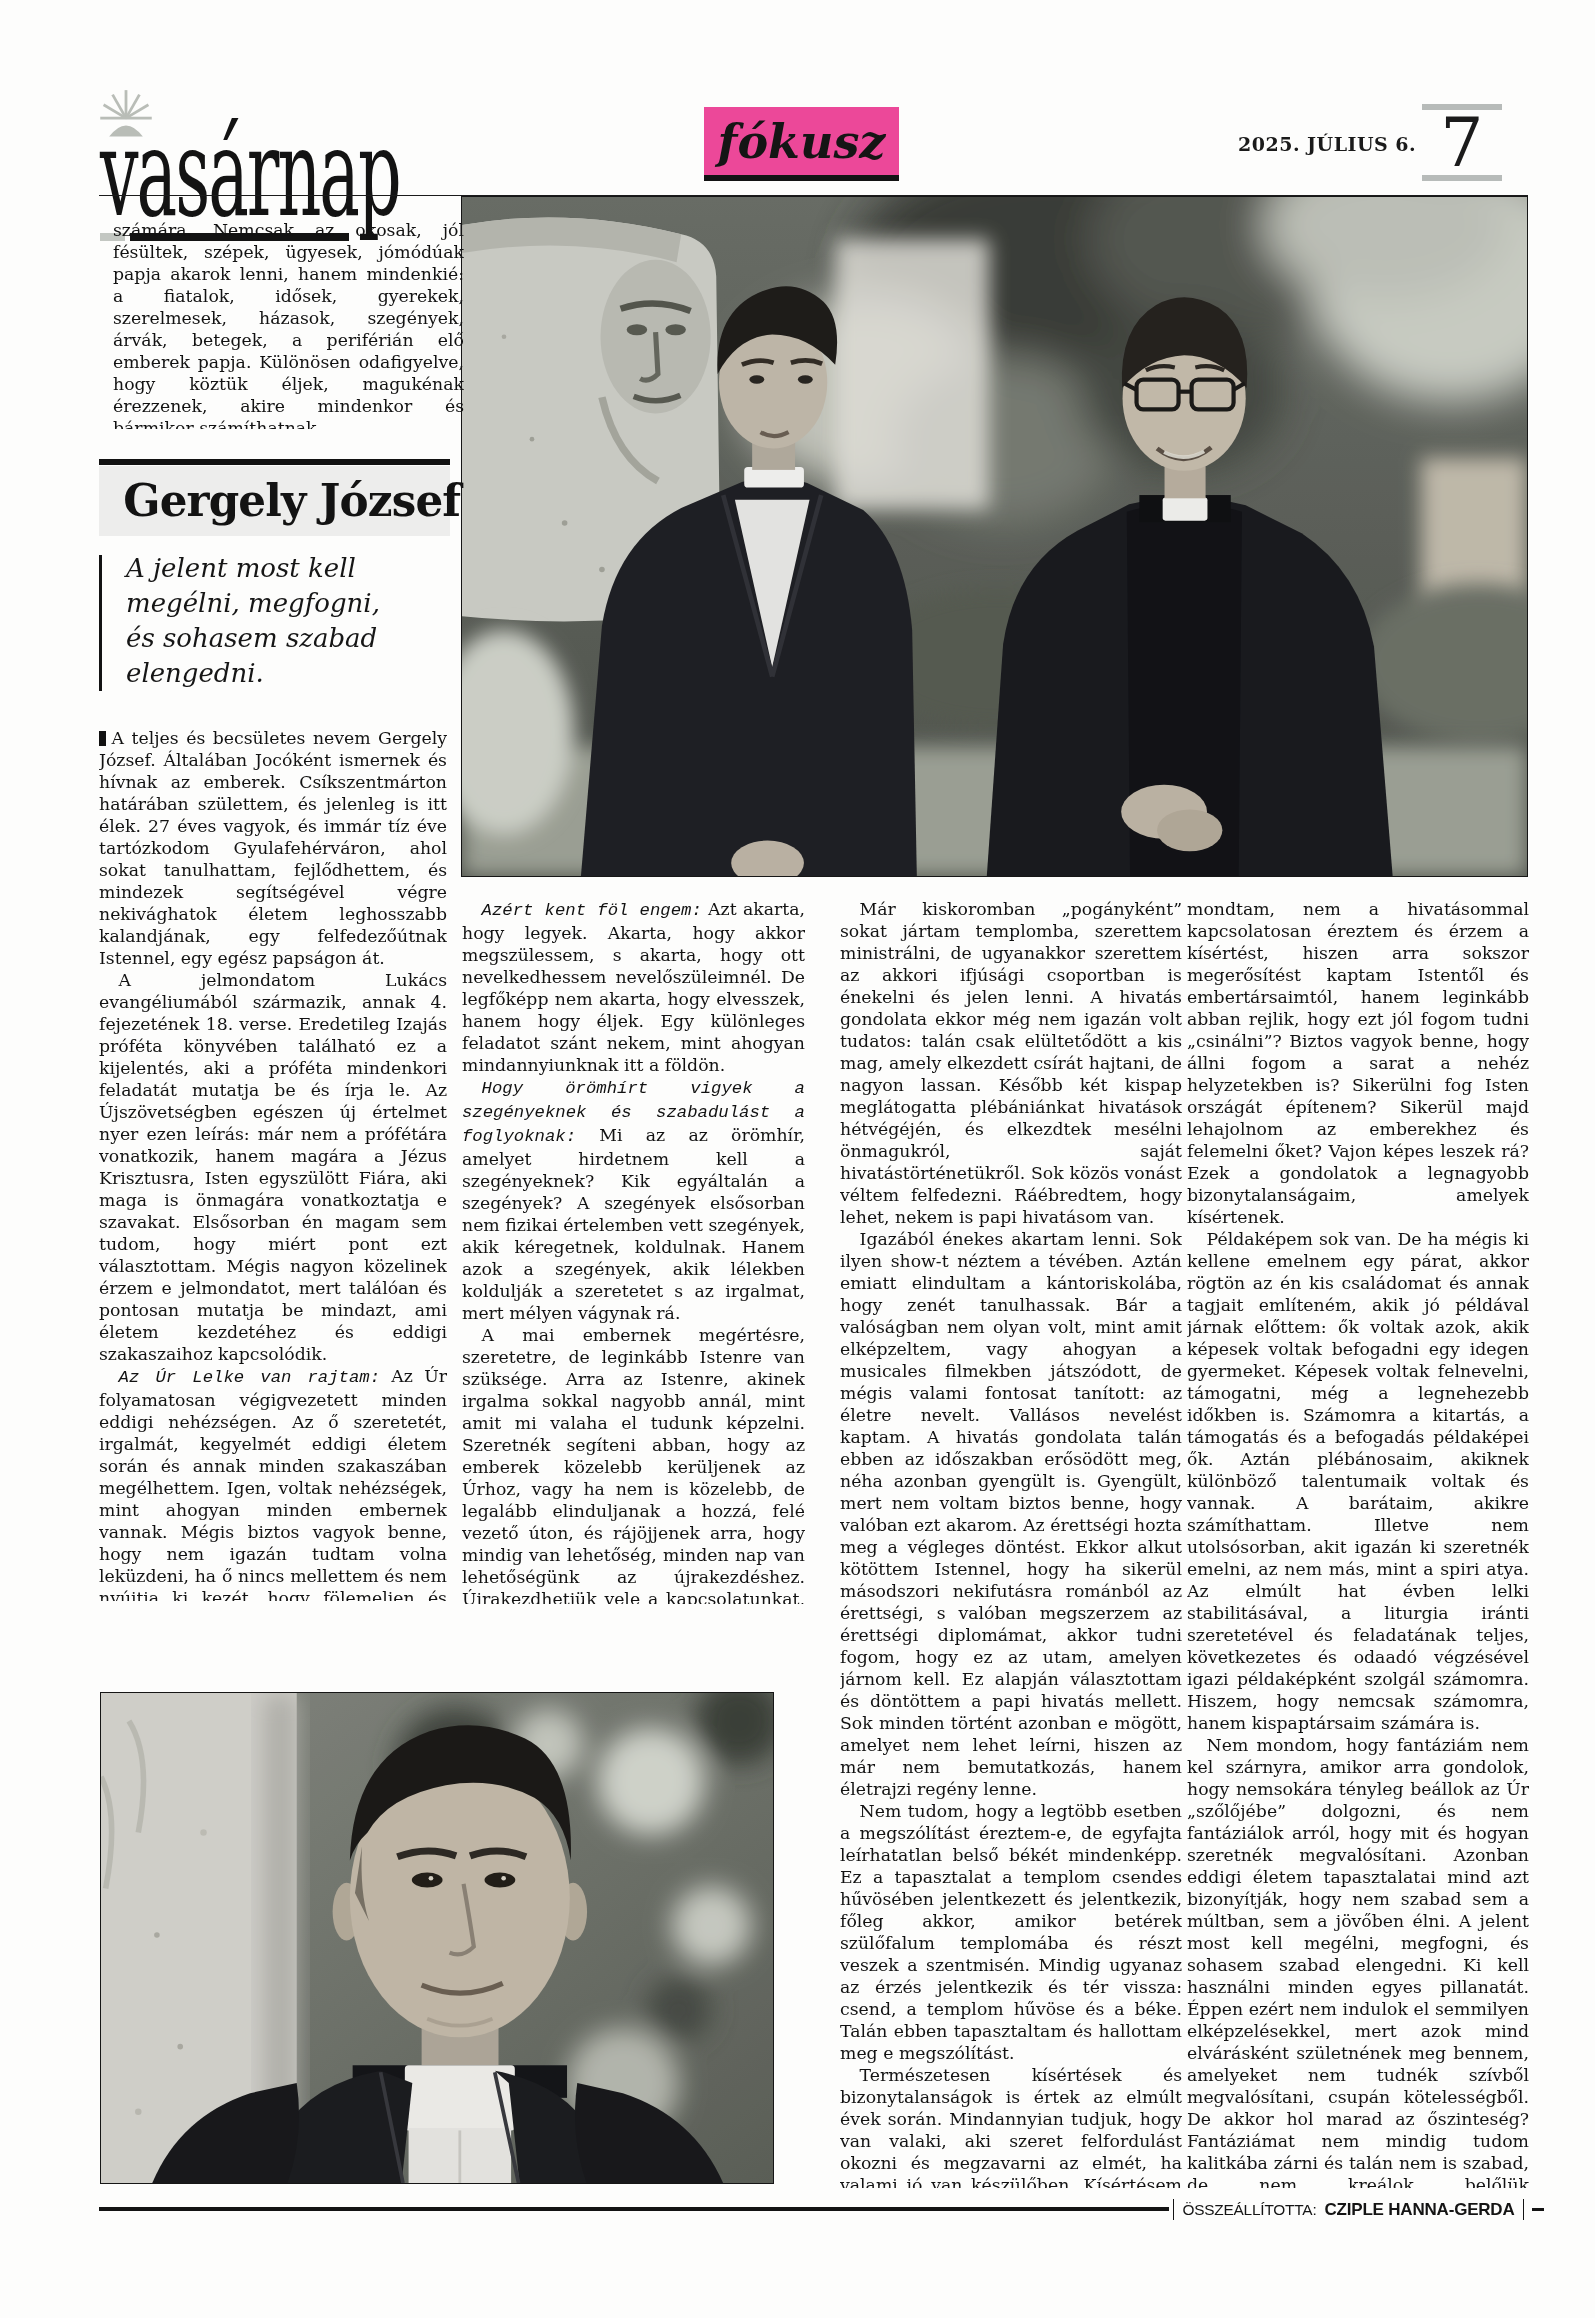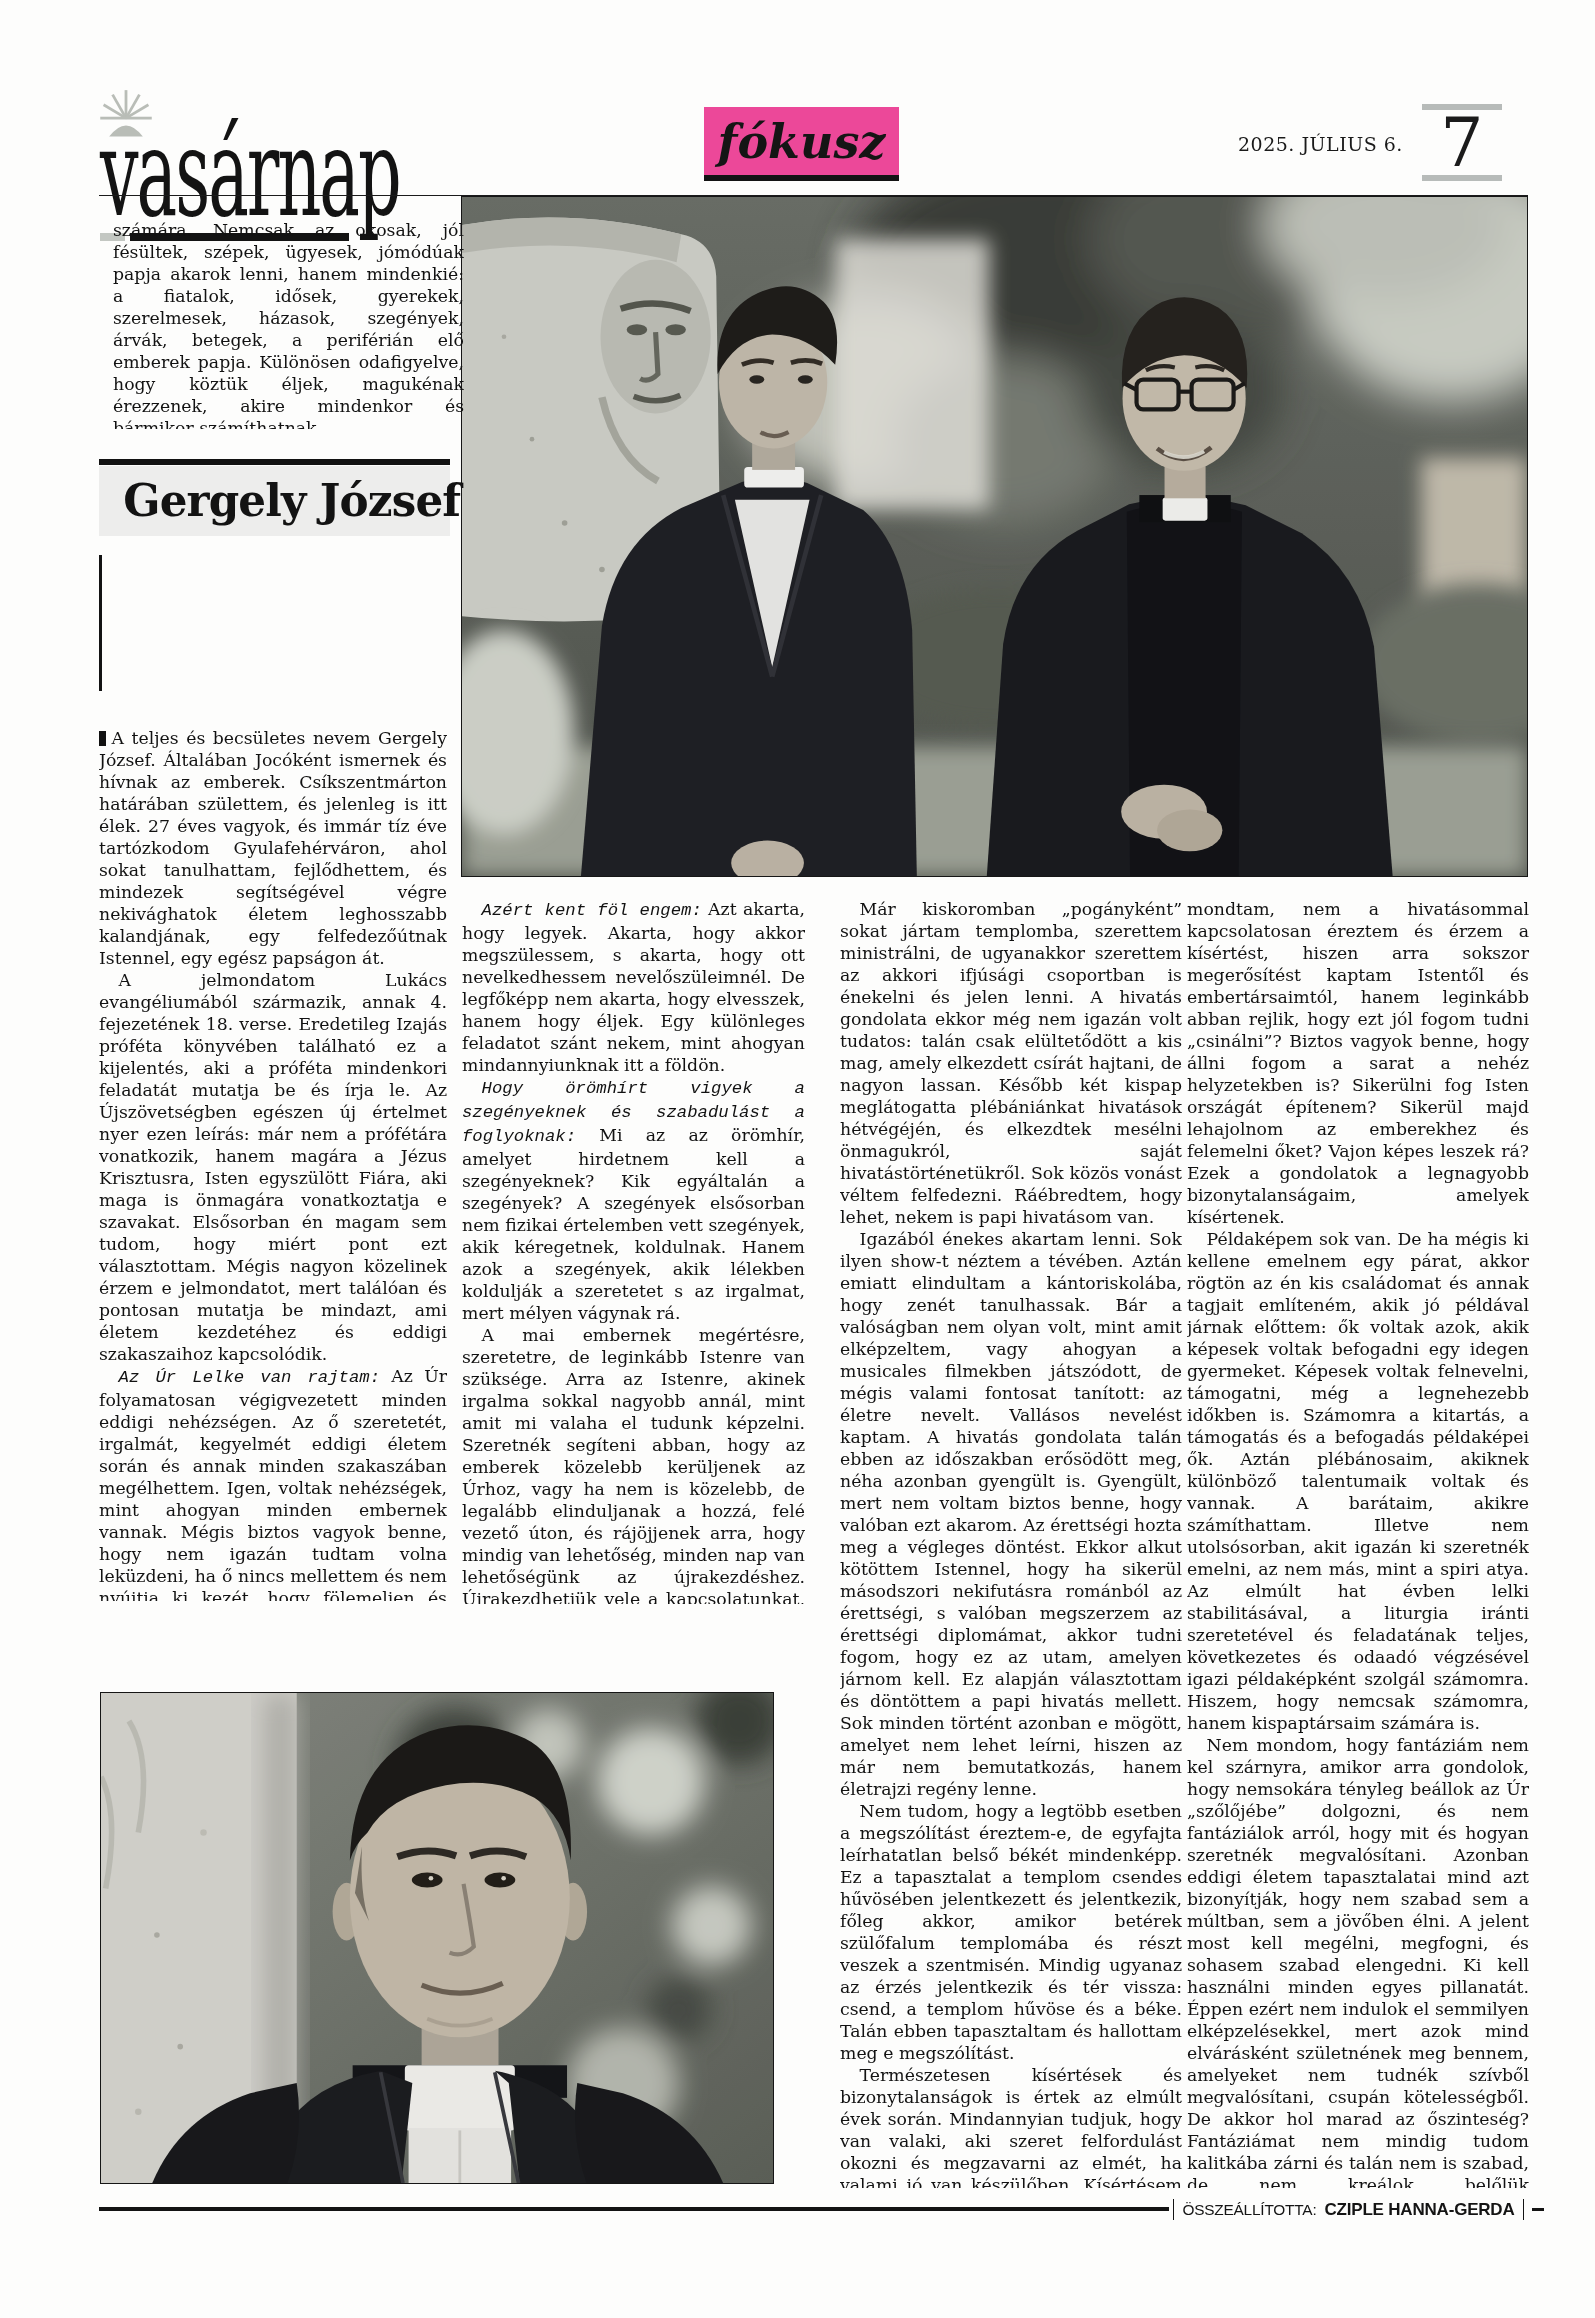--- a/index.html
+++ b/index.html
@@ -13,21 +13,21 @@
   .logo-text{position:absolute;left:0;top:25px;font-size:122px;line-height:122px;font-weight:500;
              letter-spacing:-3.7px;transform:scaleX(.56);transform-origin:left top;color:#131313;white-space:nowrap;}
   .logo-underline-gray{position:absolute;left:0;top:146px;width:25px;height:7.5px;background:#c3c7c2;}
   .logo-underline{position:absolute;left:30px;top:146px;width:219px;height:7.5px;background:#131313;}
 
   .section-box{position:absolute;left:704px;top:107px;width:195px;height:74px;background:#ec4899;}
   .section-text{position:absolute;left:0;top:0;width:100%;height:67px;text-align:center;
                 font-style:italic;font-weight:700;font-size:46px;line-height:70px;color:#151515;}
   .section-underline{position:absolute;left:0;bottom:0;width:100%;height:6.5px;background:#131313;}
 
-  .date{position:absolute;left:1238px;top:133px;width:161px;font-weight:400;font-size:19px;
+  .date{position:absolute;left:1238px;top:133px;width:161px;font-weight:700;font-size:19px;
         letter-spacing:0.5px;text-align:right;color:#1a1a1a;white-space:nowrap;}
 
   .pageno{position:absolute;left:1422px;top:104px;width:80px;}
   .pagebar{height:6px;background:#b7bbb9;}
   .pagenum{font-size:68px;line-height:63px;text-align:center;font-weight:400;color:#1b1b1b;padding:0.9px 0;}
 
   .header-rule{position:absolute;left:99px;top:195px;width:1429px;height:1.4px;background:#1b1b1b;}
 
   
   .main-photo{position:absolute;left:461px;top:196px;width:1067px;height:681px;margin:0;
@@ -204,20 +204,26 @@
       <p class="para noindent">számára. Nemcsak az okosak, jól fésültek, szépek, ügyesek, jómódúak papja akarok lenni, hanem mindenkié: a fiatalok, idősek, gyerekek, szerelmesek, házasok, szegények, árvák, betegek, a periférián elő emberek papja. Különösen odafigyelve, hogy köztük éljek, magukénak érezzenek, akire mindenkor és bármikor számíthatnak.</p>
     </section>
 
   <div class="headline-bar"></div>
   <div class="headline-box">
     <h1 class="headline">Gergely József</h1>
   </div>
 
   <blockquote class="lead-quote">
     <div class="quote-rule"></div>
+    <div class="quote-lines">
+      <div>A jelent most kell</div>
+      <div>megélni, megfogni,</div>
+      <div>és sohasem szabad</div>
+      <div>elengedni.</div>
+    </div>
   </blockquote>
 
   <section class="col col1 bodytext">
       <p class="para noindent"><span class="pmarker"></span>A teljes és becsületes nevem Gergely József. Általában Jocóként ismernek és hívnak az emberek. Csíkszentmárton határában születtem, és jelenleg is itt élek. 27 éves vagyok, és immár tíz éve tartózkodom Gyulafehérváron, ahol sokat tanulhattam, fejlődhettem, és mindezek segítségével végre nekivághatok életem leghosszabb kalandjának, egy felfedezőútnak Istennel, egy egész papságon át.</p>
       <p class="para">A jelmondatom Lukács evangéliumából származik, annak 4. fejezetének 18. verse. Eredetileg Izajás próféta könyvében található ez a kijelentés, aki a próféta mindenkori feladatát mutatja be és írja le. Az Újszövetségben egészen új értelmet nyer ezen leírás: már nem a prófétára vonatkozik, hanem magára a Jézus Krisztusra, Isten egyszülött Fiára, aki maga is önmagára vonatkoztatja e szavakat. Elsősorban én magam sem tudom, hogy miért pont ezt választottam. Mégis nagyon közelinek érzem e jelmondatot, mert találóan és pontosan mutatja be mindazt, ami életem kezdetéhez és eddigi szakaszaihoz kapcsolódik.</p>
       <p class="para"><span class="plead">Az Úr Lelke van rajtam:</span> Az Úr folyamatosan végigvezetett minden eddigi nehézségen. Az ő szeretetét, irgalmát, kegyelmét eddigi életem során és annak minden szakaszában megélhettem. Igen, voltak nehézségek, mint ahogyan minden embernek vannak. Mégis biztos vagyok benne, hogy nem igazán tudtam volna leküzdeni, ha ő nincs mellettem és nem nyújtja ki kezét, hogy fölemeljen és magához öleljen.</p>
     </section>
   <section class="col col2 bodytext">
       <p class="para"><span class="plead">Azért kent föl engem:</span> Azt akarta, hogy legyek. Akarta, hogy akkor megszülessem, s akarta, hogy ott nevelkedhessem nevelőszüleimnél. De legfőképp nem akarta, hogy elvesszek, hanem hogy éljek. Egy különleges feladatot szánt nekem, mint ahogyan mindannyiunknak itt a földön.</p>
       <p class="para"><span class="plead">Hogy örömhírt vigyek a szegényeknek és szabadulást a foglyoknak:</span> Mi az az örömhír, amelyet hirdetnem kell a szegényeknek? Kik egyáltalán a szegények? A szegények elsősorban nem fizikai értelemben vett szegények, akik kéregetnek, koldulnak. Hanem azok a szegények, akik lélekben koldulják a szeretetet s az irgalmat, mert mélyen vágynak rá.</p>

